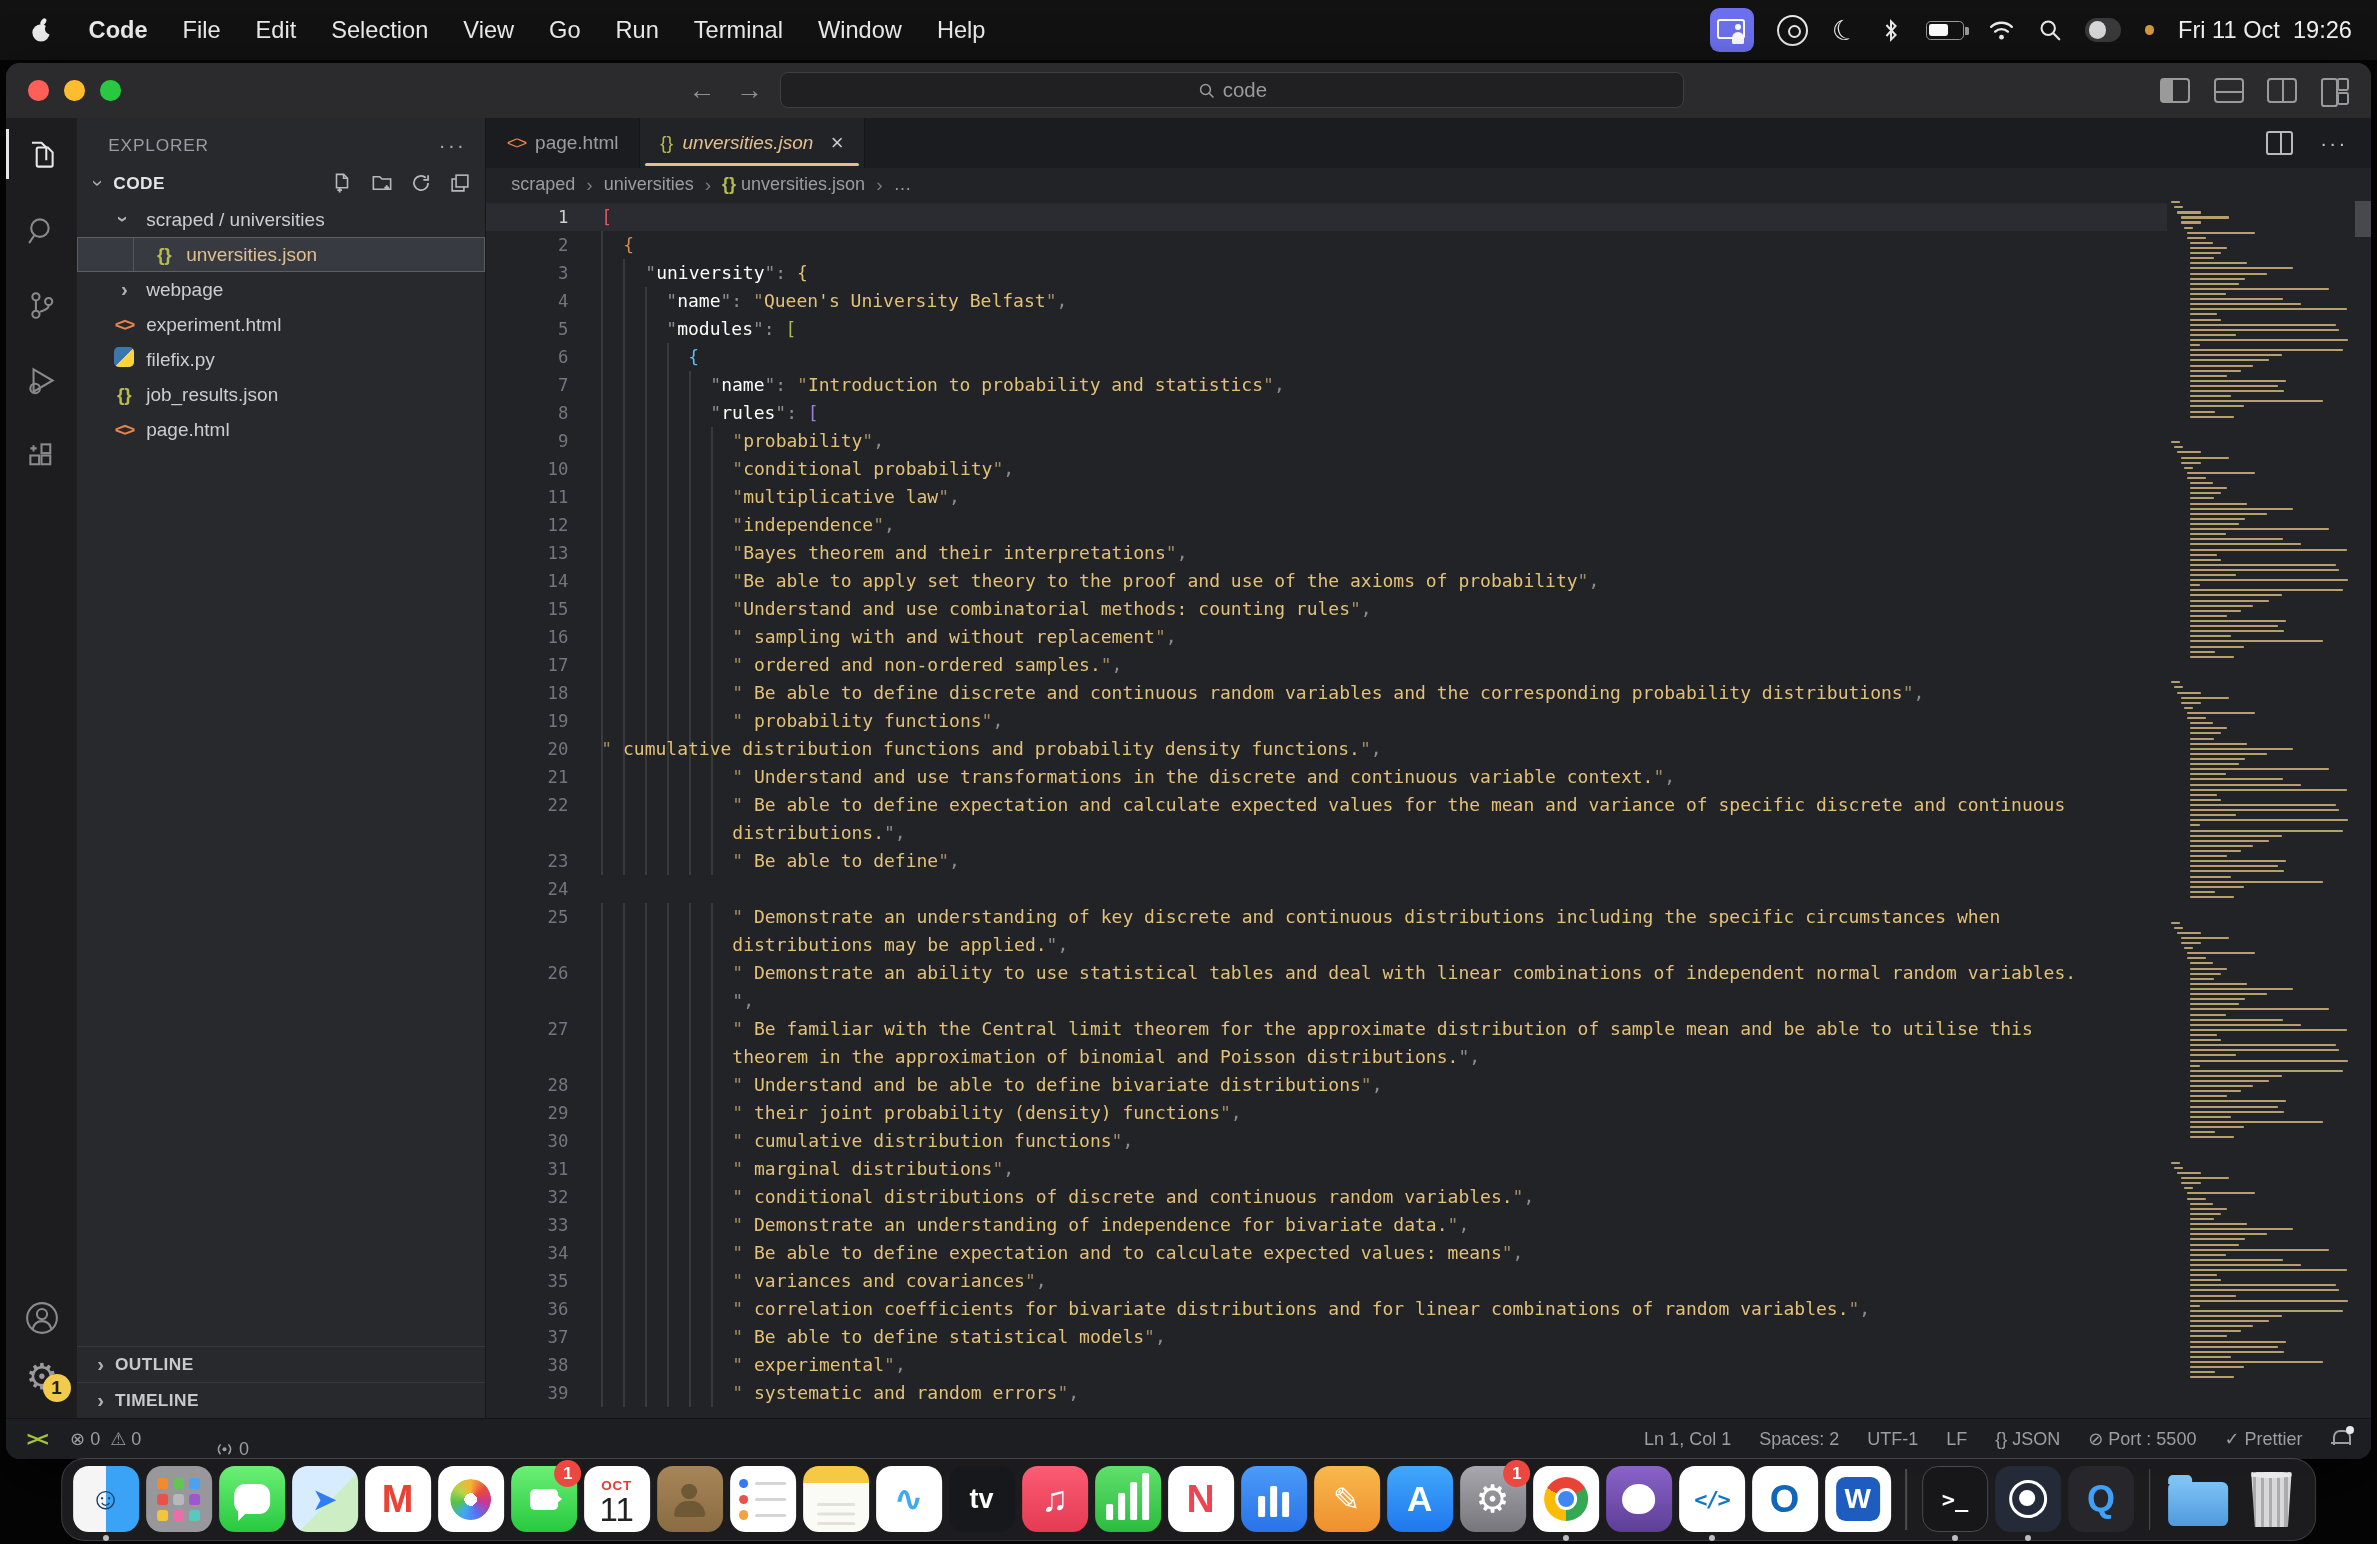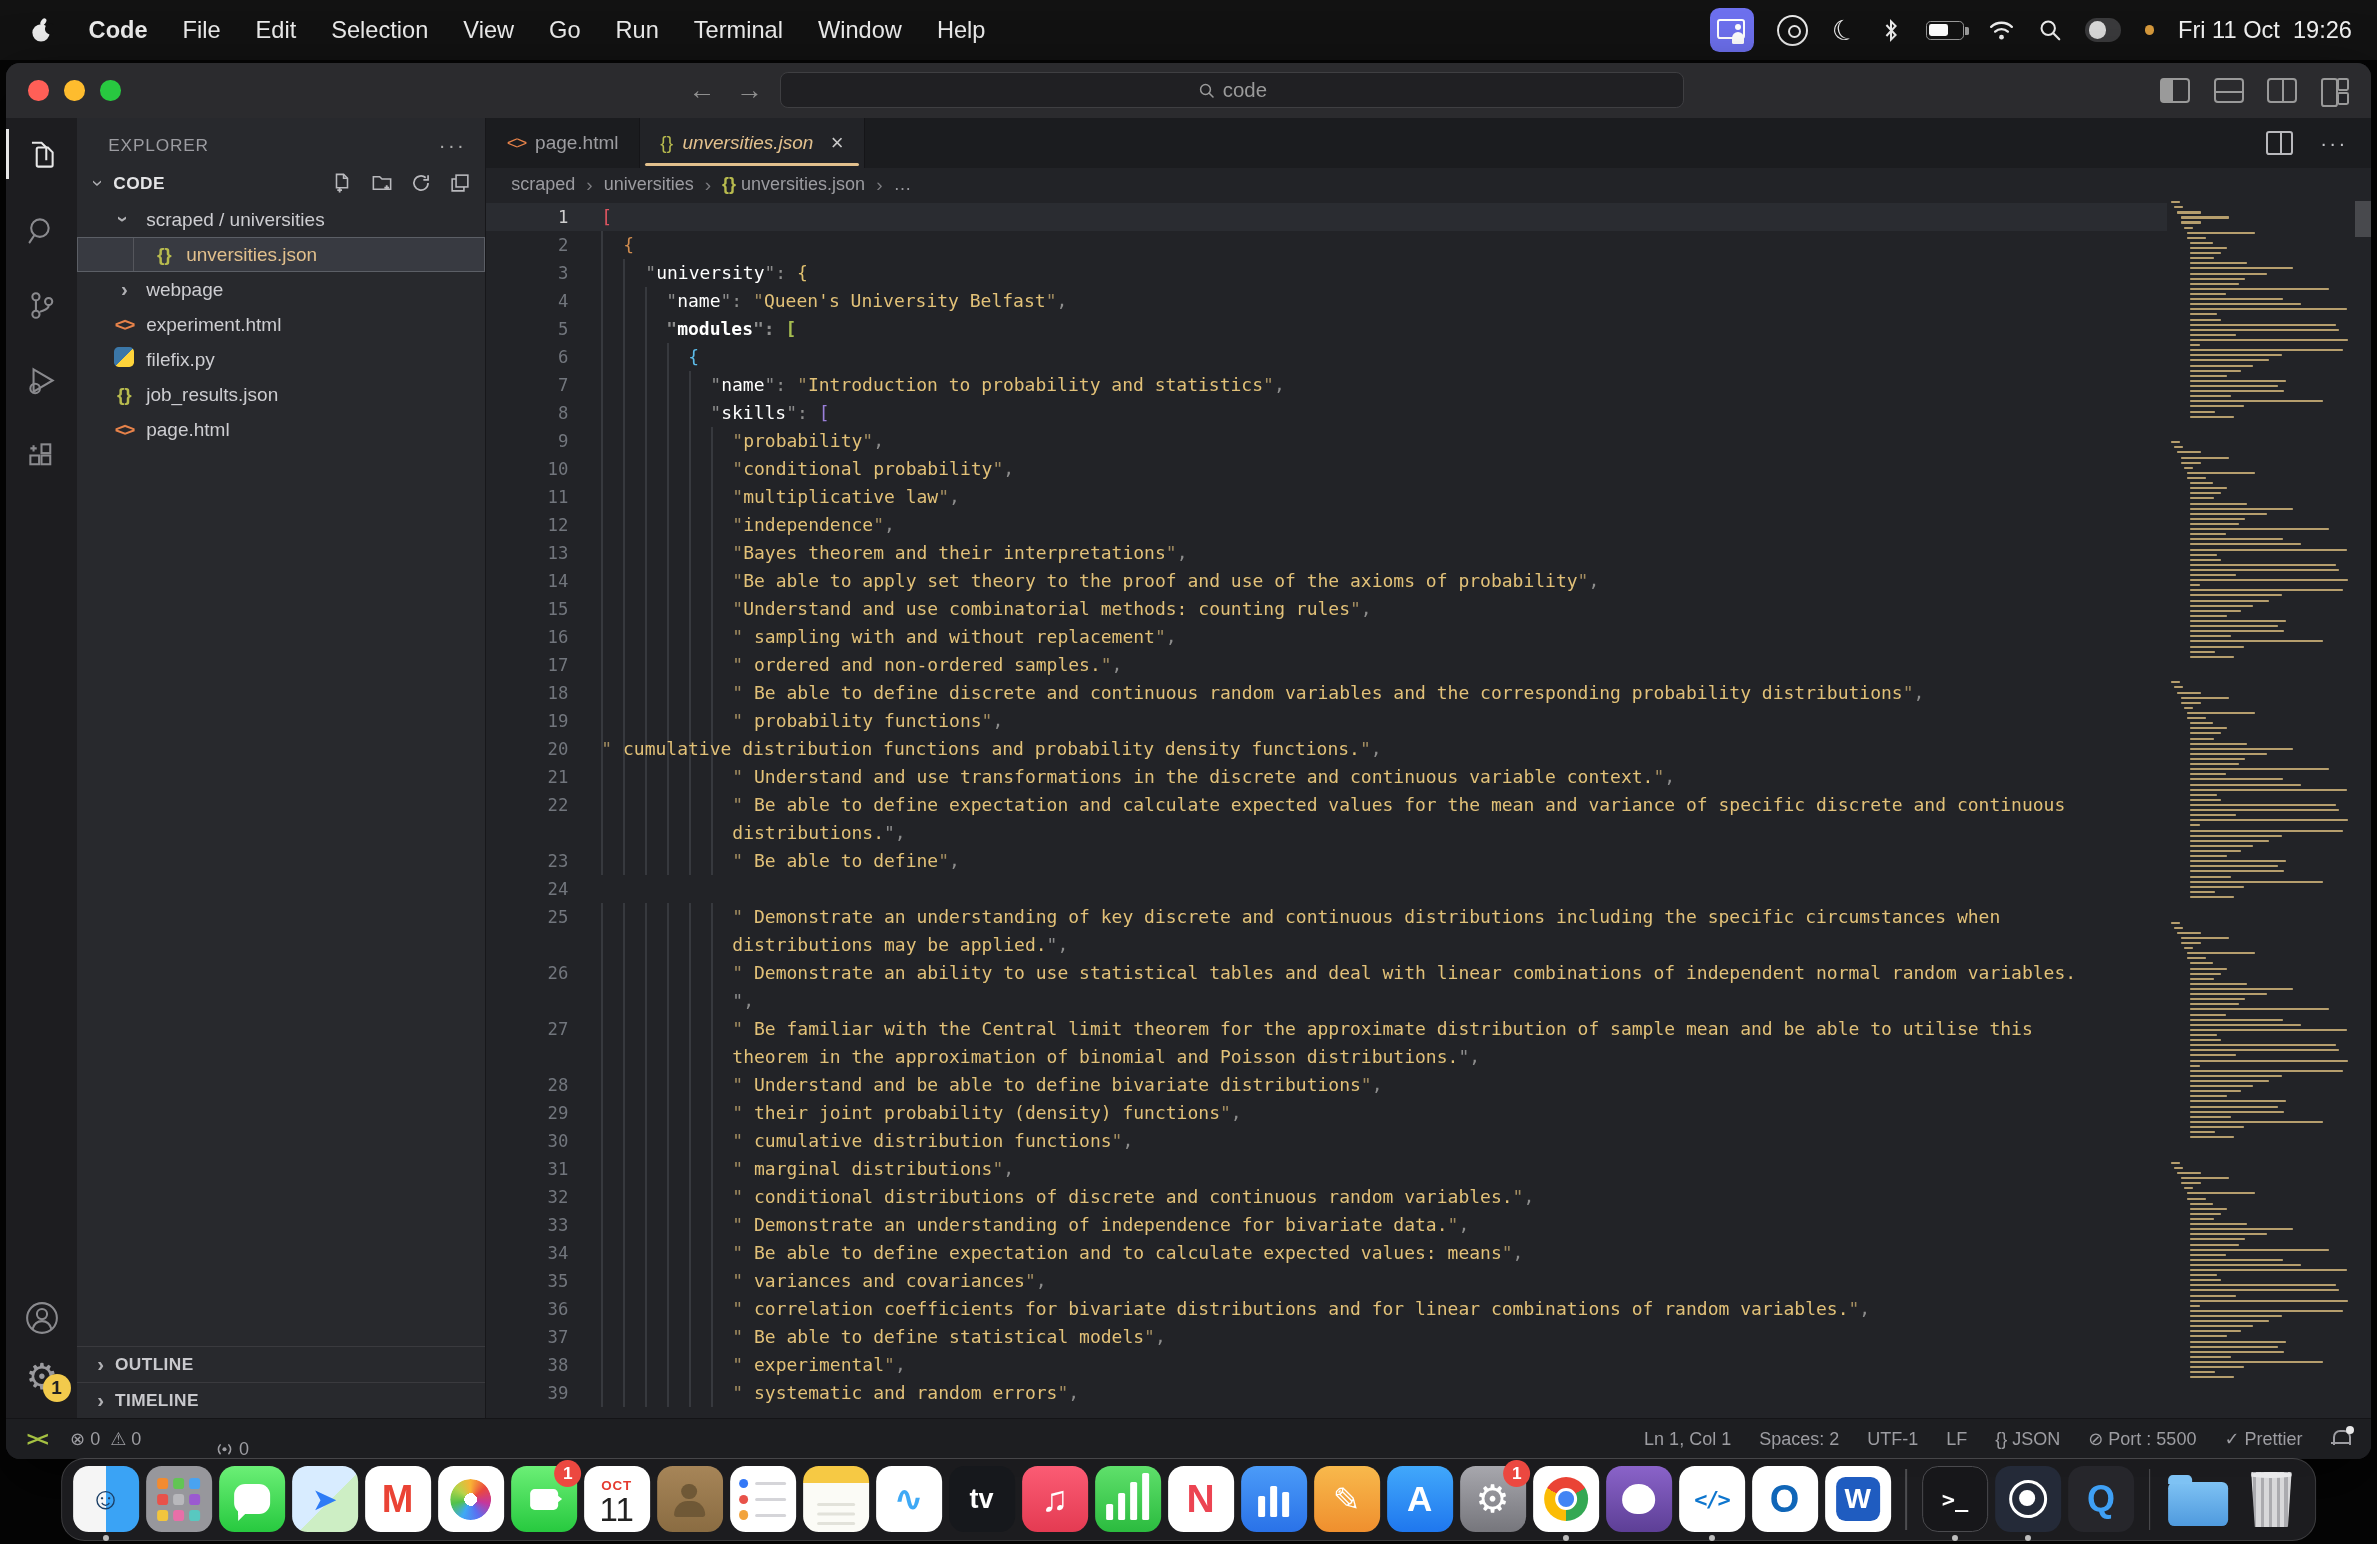--- a/index.html
+++ b/index.html
@@ -427,24 +427,24 @@
             <span><span class="bc-braces">{} </span>unversities.json</span>
             <span class="sep">›</span>
             <span>…</span>
           </div>
         <div class="editor">
           <div class="rows">
               <div class="row cur"><span class="ln">1</span><span class="code" style="padding-left: 0px; background-size: 0px 100%;"><span class="b1">[</span></span></div>
               <div class="row"><span class="ln">2</span><span class="code" style="padding-left: 22px; background-size: 22px 100%;"><span class="b2">{</span></span></div>
               <div class="row"><span class="ln">3</span><span class="code" style="padding-left: 44px; background-size: 44px 100%;"><span class="seg-k">university</span><span class="seg-p">: </span><span class="b3">{</span></span></div>
               <div class="row"><span class="ln">4</span><span class="code" style="padding-left: 65px; background-size: 65px 100%;"><span class="seg-k">name</span><span class="seg-p">: </span><span class="seg-s">Queen's University Belfast</span><span class="seg-p">,</span></span></div>
-              <div class="row"><span class="ln">5</span><span class="code" style="padding-left: 65px; background-size: 65px 100%; font-weight: bold;"><span class="seg-k">modules</span><span class="seg-p">: </span><span class="b4">[</span></span></div>
+              <div class="row"><span class="ln">5</span><span class="code" style="padding-left: 65px; background-size: 65px 100%;"><span class="seg-k">modules</span><span class="seg-p">: </span><span class="b4">[</span></span></div>
               <div class="row"><span class="ln">6</span><span class="code" style="padding-left: 87px; background-size: 87px 100%;"><span class="b5">{</span></span></div>
               <div class="row"><span class="ln">7</span><span class="code" style="padding-left: 109px; background-size: 109px 100%;"><span class="seg-k">name</span><span class="seg-p">: </span><span class="seg-s">Introduction to probability and statistics</span><span class="seg-p">,</span></span></div>
-              <div class="row"><span class="ln">8</span><span class="code" style="padding-left: 109px; background-size: 109px 100%;"><span class="seg-k">skills</span><span class="seg-p">: </span><span class="b6">[</span></span></div>
+              <div class="row"><span class="ln">8</span><span class="code" style="padding-left: 109px; background-size: 109px 100%;"><span class="seg-k">rules</span><span class="seg-p">: </span><span class="b6">[</span></span></div>
               <div class="row"><span class="ln">9</span><span class="code" style="padding-left: 131px; background-size: 131px 100%;"><span class="seg-s">probability</span><span class="seg-p">,</span></span></div>
               <div class="row"><span class="ln">10</span><span class="code" style="padding-left: 131px; background-size: 131px 100%;"><span class="seg-s">conditional probability</span><span class="seg-p">,</span></span></div>
               <div class="row"><span class="ln">11</span><span class="code" style="padding-left: 131px; background-size: 131px 100%;"><span class="seg-s">multiplicative law</span><span class="seg-p">,</span></span></div>
               <div class="row"><span class="ln">12</span><span class="code" style="padding-left: 131px; background-size: 131px 100%;"><span class="seg-s">independence</span><span class="seg-p">,</span></span></div>
               <div class="row"><span class="ln">13</span><span class="code" style="padding-left: 131px; background-size: 131px 100%;"><span class="seg-s">Bayes theorem and their interpretations</span><span class="seg-p">,</span></span></div>
               <div class="row"><span class="ln">14</span><span class="code" style="padding-left: 131px; background-size: 131px 100%;"><span class="seg-s">Be able to apply set theory to the proof and use of the axioms of probability</span><span class="seg-p">,</span></span></div>
               <div class="row"><span class="ln">15</span><span class="code" style="padding-left: 131px; background-size: 131px 100%;"><span class="seg-s">Understand and use combinatorial methods: counting rules</span><span class="seg-p">,</span></span></div>
               <div class="row"><span class="ln">16</span><span class="code" style="padding-left: 131px; background-size: 131px 100%;"><span class="seg-s"> sampling with and without replacement</span><span class="seg-p">,</span></span></div>
               <div class="row"><span class="ln">17</span><span class="code" style="padding-left: 131px; background-size: 131px 100%;"><span class="seg-s"> ordered and non-ordered samples.</span><span class="seg-p">,</span></span></div>
               <div class="row"><span class="ln">18</span><span class="code" style="padding-left: 131px; background-size: 131px 100%;"><span class="seg-s"> Be able to define discrete and continuous random variables and the corresponding probability distributions</span><span class="seg-p">,</span></span></div>

